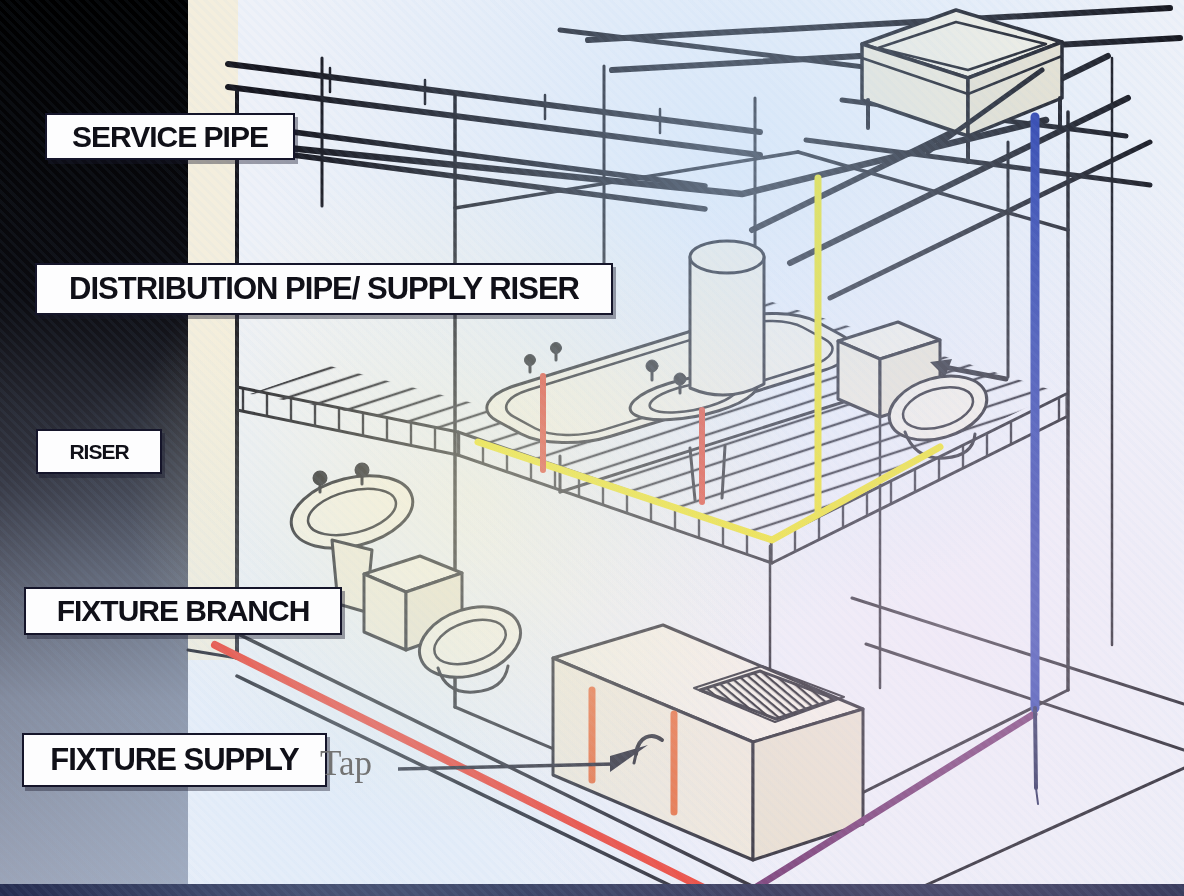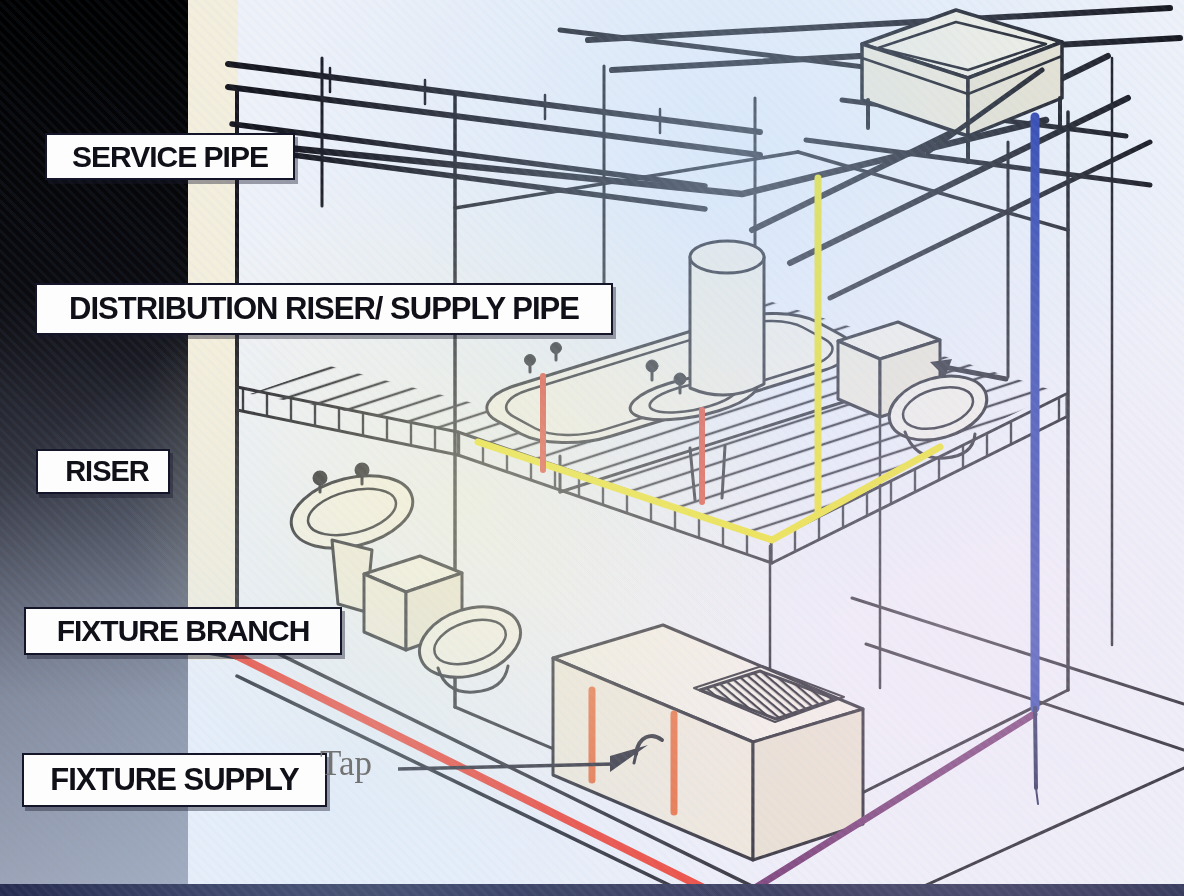--- a/index.html
+++ b/index.html
@@ -21,21 +21,20 @@
   .lbl{
     position:absolute;
     background:#fdfdfe;
     border:2px solid #15152a;
     box-shadow:3px 4px 0 rgba(25,25,45,.40);
     color:#101018;
     font-weight:bold;
     letter-spacing:-1px;
     display:flex;align-items:center;justify-content:center;
     white-space:nowrap;
-    margin-top:20px;
   }
   .serif-note{
     position:absolute;
     font-family:"Liberation Serif",serif;
     color:#737373;
     white-space:nowrap;
   }
 </style>
 </head>
 <body>
@@ -248,24 +247,24 @@
     <rect x="0" y="884" width="1184" height="12" fill="#1c2145"></rect>
   </svg>
 
   <div class="tint"></div>
 
   <div class="lbl" style="left:45px;top:113px;width:246px;height:43px;font-size:30px;">
     <span>SERVICE PIPE</span>
   </div>
 
   <div class="lbl" style="left:35px;top:263px;width:574px;height:48px;font-size:31px;">
-    <span>DISTRIBUTION RISER/ SUPPLY PIPE</span>
-  </div>
-
-  <div class="lbl" style="left:36px;top:429px;width:122px;height:41px;font-size:29px;padding-left:8px;">
+    <span>DISTRIBUTION PIPE/ SUPPLY RISER</span>
+  </div>
+
+  <div class="lbl" style="left:36px;top:429px;width:122px;height:41px;font-size:21px;">
     <span>RISER</span>
   </div>
 
   <div class="lbl" style="left:22px;top:733px;width:301px;height:50px;font-size:31px;">
     <span>FIXTURE SUPPLY</span>
   </div>
 
   <div class="lbl" style="left:24px;top:587px;width:314px;height:44px;font-size:30px;">
     <span>FIXTURE BRANCH</span>
   </div>

